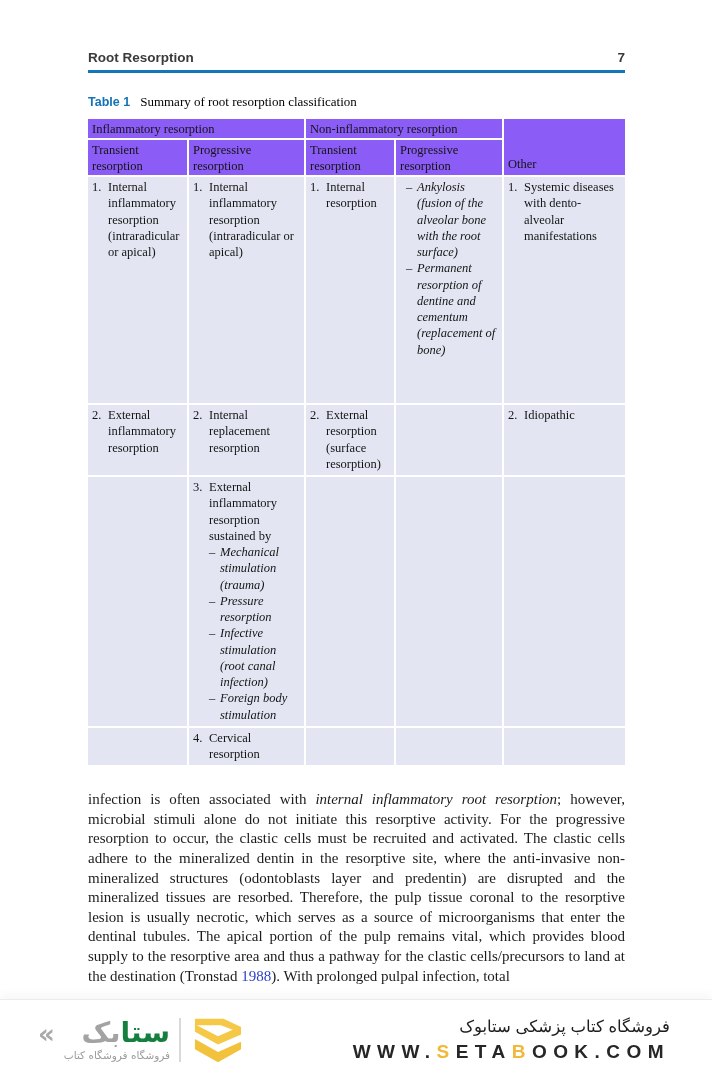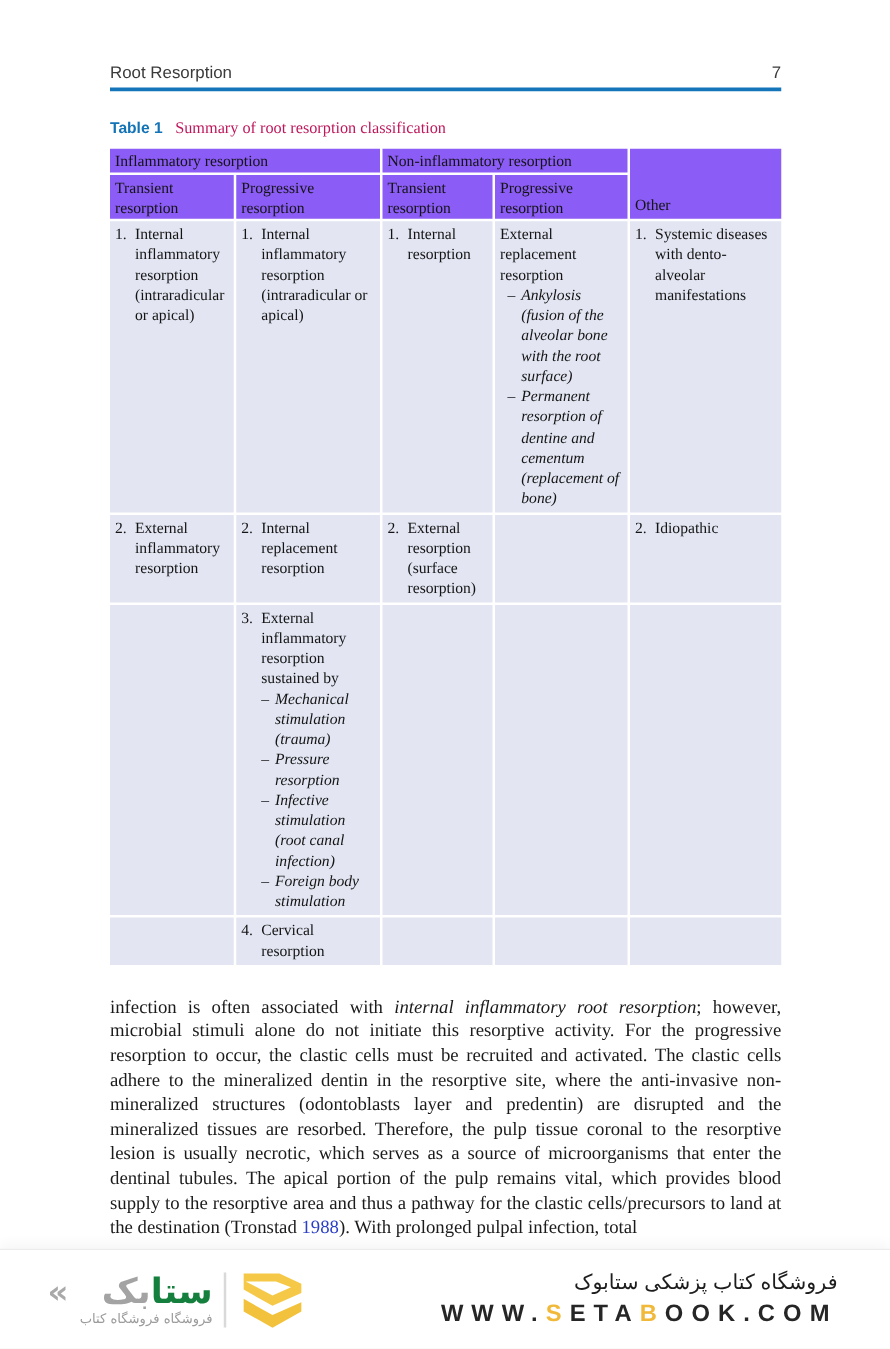--- a/index.html
+++ b/index.html
@@ -7,28 +7,28 @@
   .page {
     position:relative; width:712px; height:1079px; margin:0 auto;
     background:#ffffff; overflow:hidden;
     font-family:"Liberation Serif", serif; color:#1e1e1e;
   }
   .content { padding:50px 87px 0 88px; }
 
   
   .runhead {
     display:flex; justify-content:space-between; align-items:baseline;
-    font-family:"Liberation Sans", sans-serif; font-size:13.5px; color:#3a3a3a;
+    font-family:"Liberation Sans", sans-serif; font-size:13.5px; color:#3a3a3a;font-weight:bold;
   }
   .rule { height:3px; background:#1575b9; margin-top:5px; }
 
   
   .caption { margin-top:21px; font-size:13px; }
   .cap-label { font-family:"Liberation Sans", sans-serif; font-weight:bold; color:#1373b7; font-size:12.5px; }
-  .cap-text { margin-left:10px; color:#be185d; }
+  .cap-text { margin-left:10px; color:#000000; }
 
   
   .rtable {
     margin-top:9px;
     display:grid;
     grid-template-columns:99px 115px 88px 106px 121px;
     grid-template-rows:19px 35px minmax(226px,auto) minmax(64px,auto) minmax(244px,auto) minmax(34px,auto);
     gap:2px;
     background:#ffffff;
     font-size:12.5px; line-height:1.3; color:#141414;
@@ -121,21 +121,20 @@
             <span class="txt">Internal inflammatory resorption (intraradicular or apical)</span>
           </div>
       </div>
       <div class="cell bcell r1 c3">
         <div class="numline">
             <span class="num">1.</span>
             <span class="txt">Internal resorption</span>
           </div>
       </div>
       <div class="cell bcell r1 c4">
-        <div class="txt">External replacement resorption</div>
         <ul class="dashlist flush">
           <li>
               <span class="dash">–</span>
               <span>Ankylosis (fusion of the alveolar bone with the root surface)</span>
             </li>
           <li>
               <span class="dash">–</span>
               <span>Permanent resorption of dentine and cementum (replacement of bone)</span>
             </li>
         </ul>

